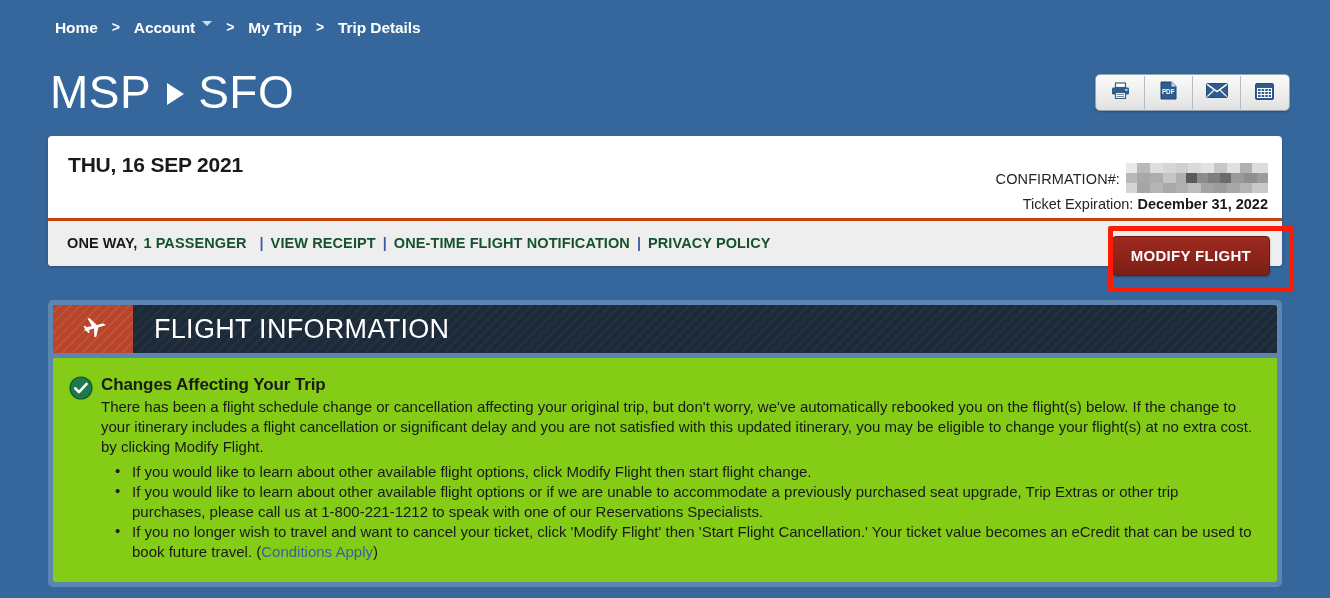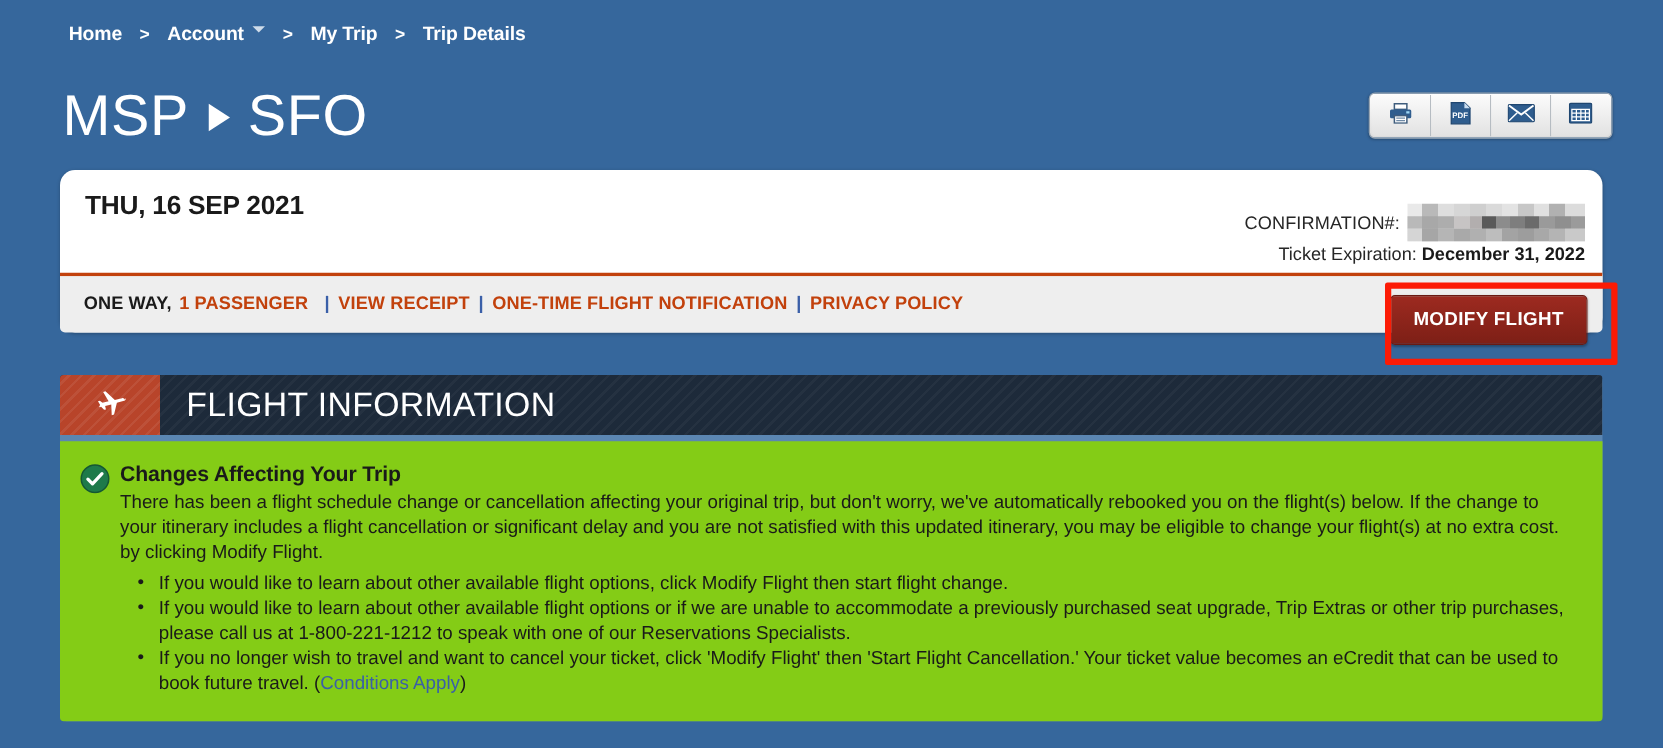--- a/index.html
+++ b/index.html
@@ -98,21 +98,21 @@
   .icon-btn:first-child { border-radius: 4px 0 0 4px; }
   .icon-btn:last-child { border-right: none; border-radius: 0 4px 4px 0; }
 
   
   .trip-card {
     position: absolute;
     left: 48px;
     top: 136px;
     width: 1234px;
     background: #ffffff;
-    border-radius: 12px;
+    border-radius: 4px;
     box-shadow: 0 1px 3px rgba(0,0,0,0.25);
   }
   .trip-card-top {
     padding: 16px 20px 14px 20px;
     position: relative;
     min-height: 82px;
     box-sizing: border-box;
   }
   .trip-date {
     font-size: 21px;
@@ -194,21 +194,21 @@
     align-items: center;
     font-size: 14.5px;
     white-space: nowrap;
   }
   .oneway-text {
     color: #1a1a1a;
     font-weight: bold;
     letter-spacing: 0.1px;
   }
   .strip-link {
-    color: #c2410c;
+    color: #14532d;
     font-weight: bold;
     letter-spacing: 0.1px;
     cursor: pointer;
   }
   .strip-pipe {
     color: #3a5fa8;
     margin: 0 7px;
     font-weight: bold;
   }
   .strip-space { width: 6px; display: inline-block; }
@@ -247,20 +247,21 @@
   }
 
   
   .flight-panel {
     position: absolute;
     left: 48px;
     top: 300px;
     width: 1234px;
     background: #5b86b2;
     border-radius: 5px;
+    padding: 5px;
     box-sizing: border-box;
   }
   .flight-header {
     display: flex;
     align-items: stretch;
     height: 48px;
     background: #1d2a3a;
     background-image: repeating-linear-gradient(
       -45deg,
       rgba(255,255,255,0.035) 0px,

